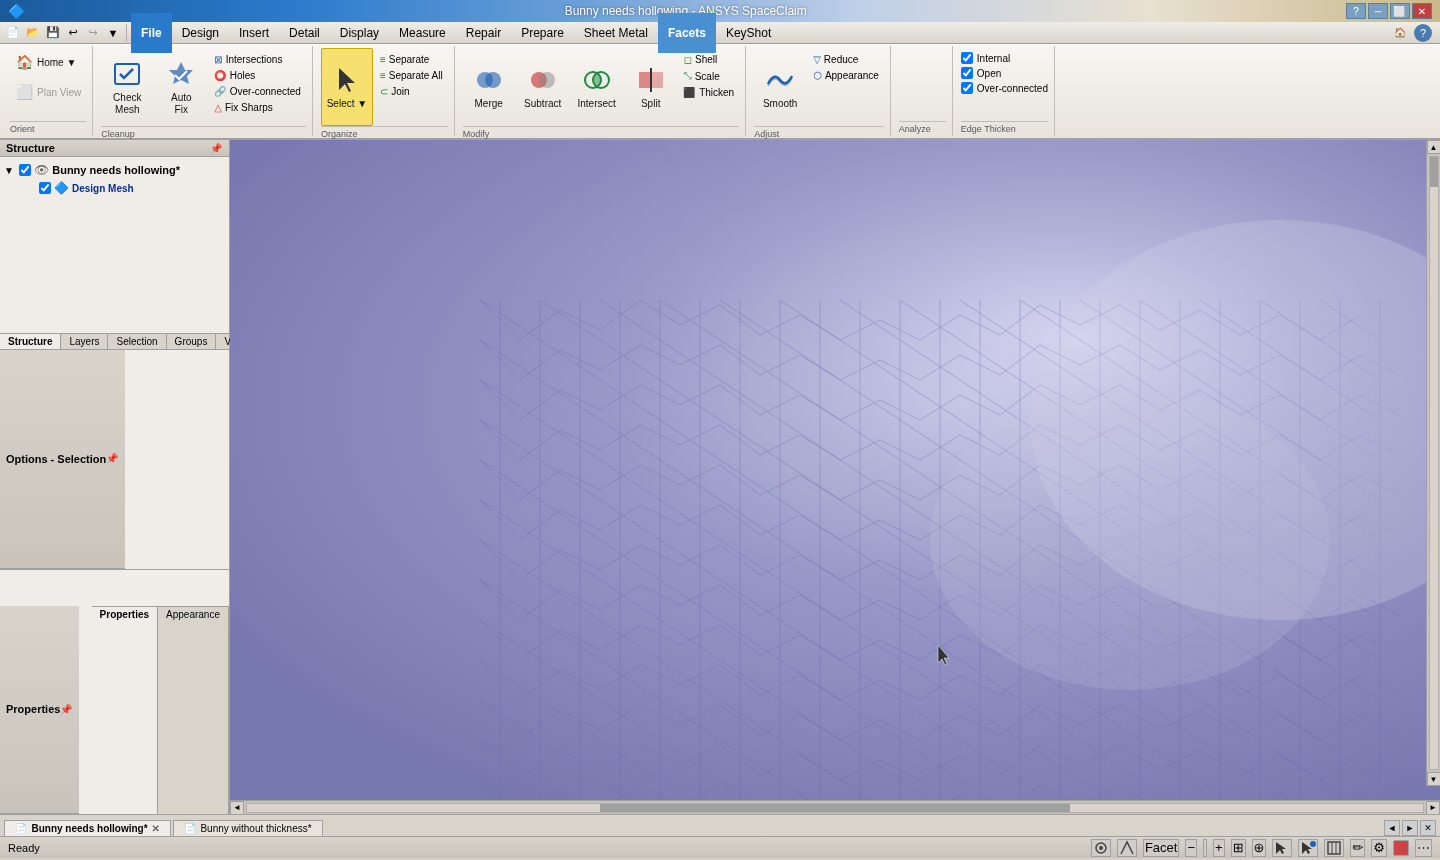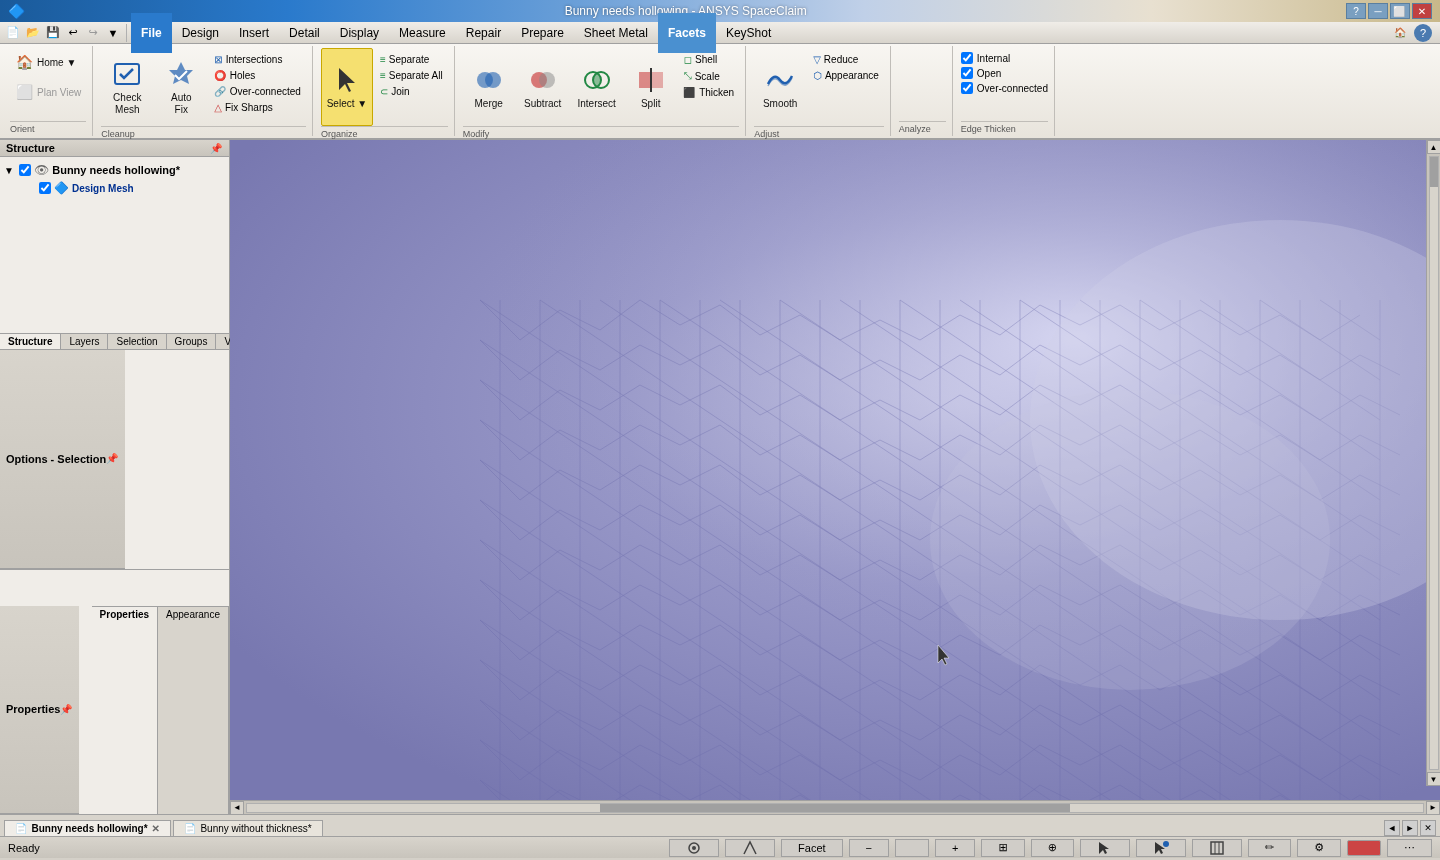--- a/index.html
+++ b/index.html
@@ -255,21 +255,21 @@
       height: 22px;
       background: linear-gradient(to bottom, #d8d4cc, #c8c4bc);
       display: flex;
       align-items: center;
       justify-content: space-between;
       padding: 0 8px;
       border-top: 1px solid #a0a0a0;
       font-size: 11px;
     }
     #status-bar .status-right { display: flex; align-items: center; gap: 6px; }
-    .status-btn { padding: 0 16px; background: #d0cdc8; border: 1px solid #a0a0a0; height: 18px; display: flex; align-items: center; cursor: pointer; font-size: 11px; }
+    .status-btn { padding: 0 1px; background: #d0cdc8; border: 1px solid #a0a0a0; height: 18px; display: flex; align-items: center; cursor: pointer; font-size: 13px; }
   </style>
 </head>
 <body>
 
 <div id="title-bar">
   <div style="display:flex;align-items:center;gap:4px;">
     <span style="font-size:14px;">🔷</span>
   </div>
   <div class="title">Bunny needs hollowing - ANSYS SpaceClaim</div>
   <div class="win-controls">

